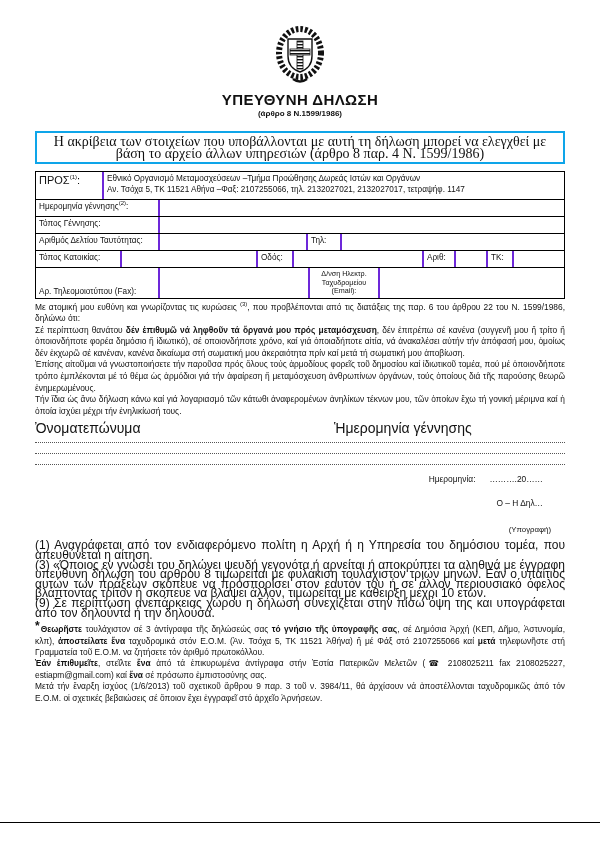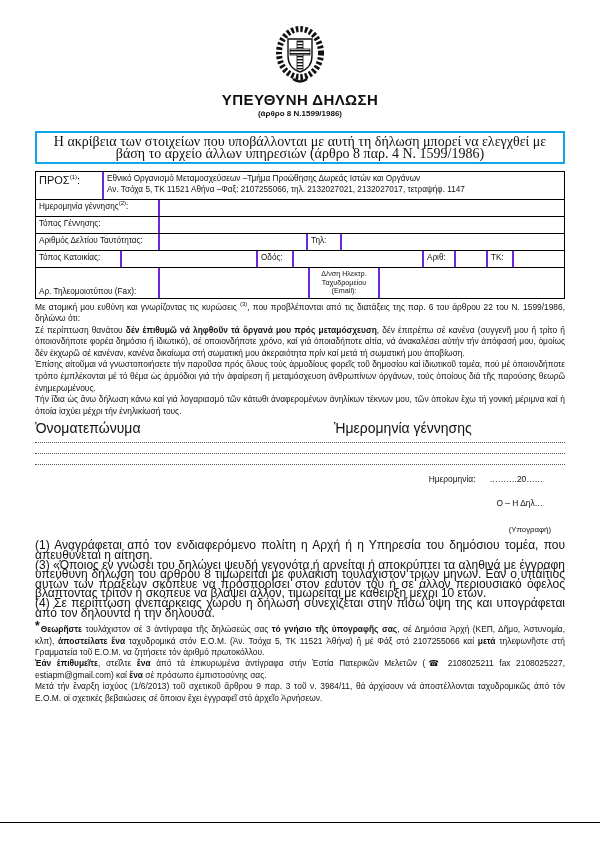--- a/index.html
+++ b/index.html
@@ -150,21 +150,21 @@
     <span>Ημερομηνία:</span><span class="gap"></span><span>……….20……</span>
   </div>
 
   <div class="declarer">Ο – Η Δηλ…</div>
 
   <div class="sig">(Υπογραφή)</div>
 
   <div class="footnotes">
     <div>(1) Αναγράφεται από τον ενδιαφερόμενο πολίτη η Αρχή ή η Υπηρεσία του δημόσιου τομέα, που απευθύνεται η αίτηση.</div>
     <div>(3) «Όποιος εν γνώσει του δηλώνει ψευδή γεγονότα ή αρνείται ή αποκρύπτει τα αληθινά με έγγραφη υπεύθυνη δήλωση του άρθρου 8 τιμωρείται με φυλάκιση τουλάχιστον τριών μηνών. Εάν ο υπαίτιος αυτών των πράξεων σκόπευε να προσπορίσει στον εαυτόν του ή σε άλλον περιουσιακό όφελος βλάπτοντας τρίτον ή σκόπευε να βλάψει άλλον, τιμωρείται με κάθειρξη μέχρι 10 ετών.</div>
-    <div>(4) Σε περίπτωση ανεπάρκειας χώρου η δήλωση συνεχίζεται στην πίσω όψη της και υπογράφεται από τον δηλούντα ή την δηλούσα.</div>
+    <div>(9) Σε περίπτωση ανεπάρκειας χώρου η δήλωση συνεχίζεται στην πίσω όψη της και υπογράφεται από τον δηλούντα ή την δηλούσα.</div>
   </div>
 
   <div class="instr-block">
     <p class="instr"><span class="star">*</span><span><b>Θεωρῆστε</b><span> τουλάχιστον σέ 3 ἀντίγραφα τῆς δηλώσεώς σας </span><b>τό γνήσιο τῆς ὑπογραφῆς σας</b><span>, σέ Δημόσια Ἀρχή (ΚΕΠ, Δῆμο, Ἀστυνομία, κλπ), </span><b>ἀποστείλατε ἕνα</b><span> ταχυδρομικά στόν Ε.Ο.Μ. (Ἀν. Τσόχα 5, ΤΚ 11521 Ἀθήνα) ἤ μέ Φάξ στό 2107255066 καί </span><b>μετά</b><span> τηλεφωνῆστε στή Γραμματεία τοῦ Ε.Ο.Μ. να ζητήσετε τόν ἀριθμό πρωτοκόλλου.</span></span></p>
     <p class="instr"><b>Ἐάν ἐπιθυμεῖτε</b><span>, στεῖλτε </span><b>ἕνα</b><span> ἀπό τά ἐπικυρωμένα ἀντίγραφα στήν Ἑστία Πατερικῶν Μελετῶν (☎ 2108025211 fax 2108025227, estiapm@gmail.com) καί </span><b>ἕνα</b><span> σέ πρόσωπο ἐμπιστοσύνης σας.</span></p>
     <p class="instr"><span>Μετά τήν ἔναρξη ἰσχύος (1/6/2013) τοῦ σχετικοῦ ἄρθρου 9 παρ. 3 τοῦ ν. 3984/11, θά ἀρχίσουν νά ἀποστέλλονται ταχυδρομικῶς ἀπό τόν Ε.Ο.Μ. οἱ σχετικές βεβαιώσεις σέ ὅποιον ἔχει ἐγγραφεῖ στό ἀρχεῖο  Ἀρνήσεων.</span></p>
   </div>
 
 </div>
 

